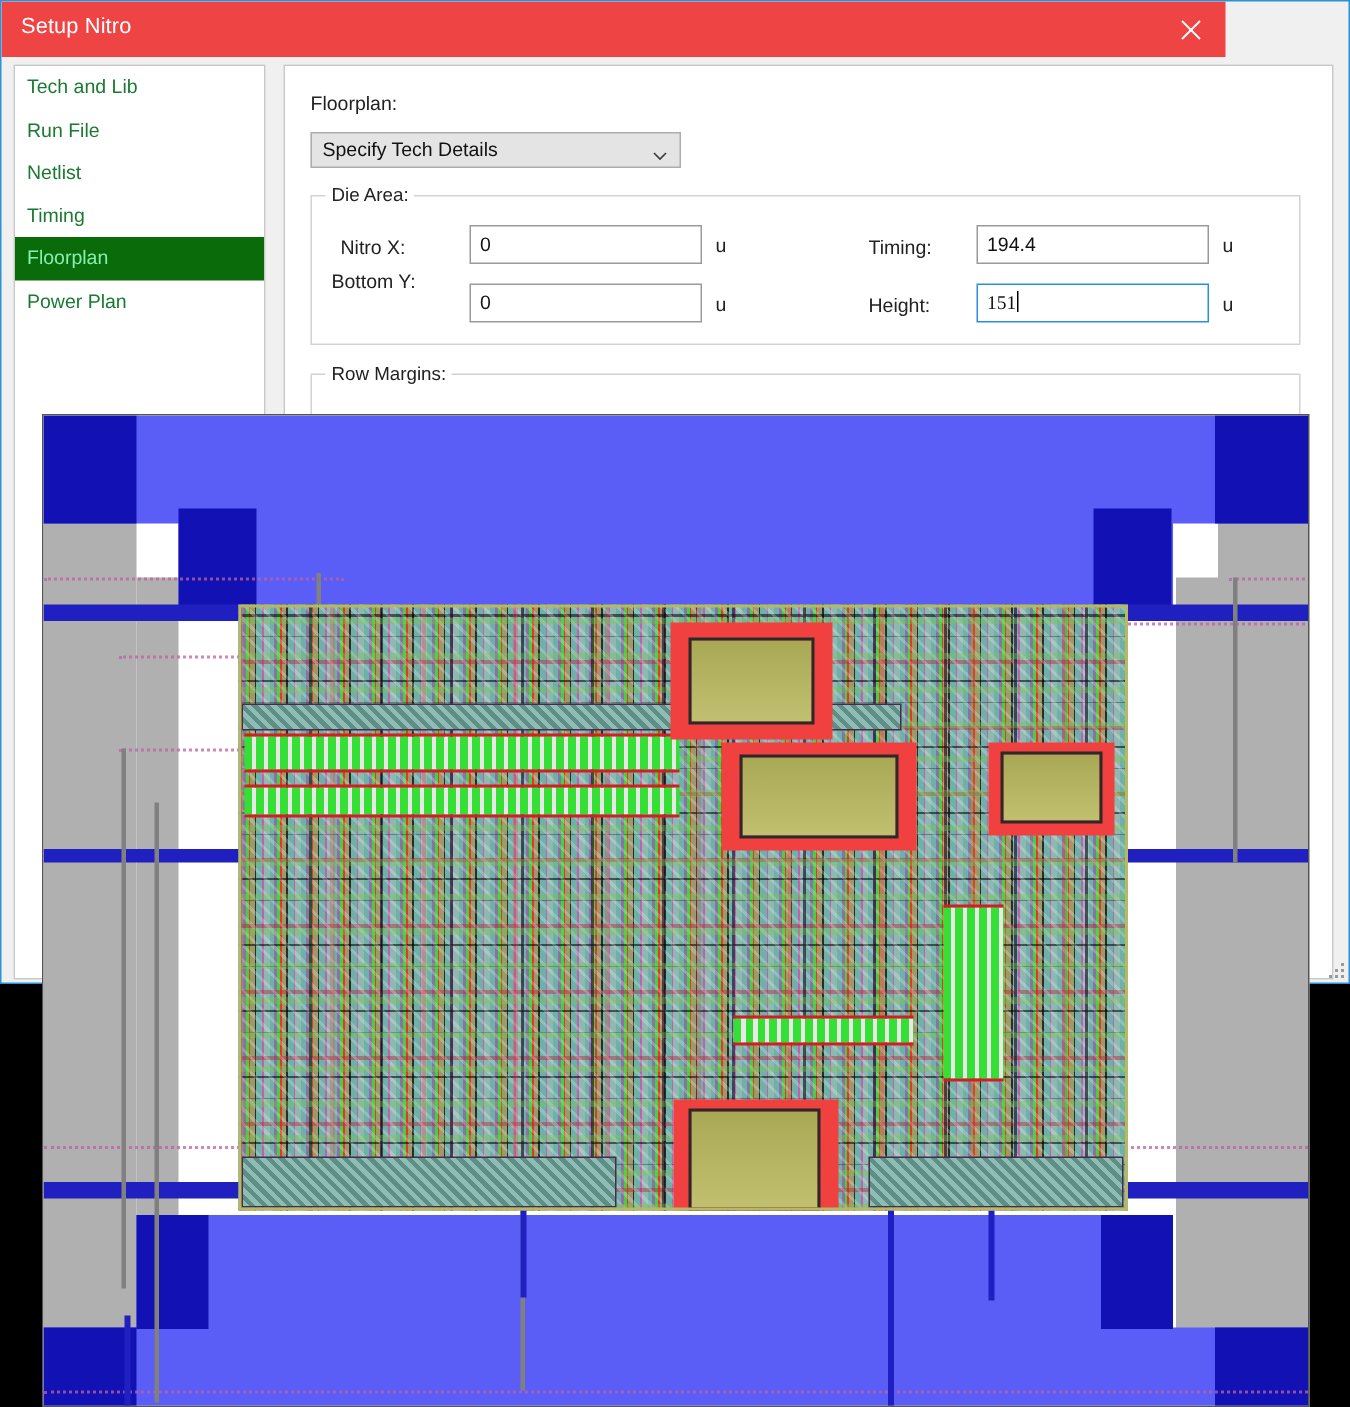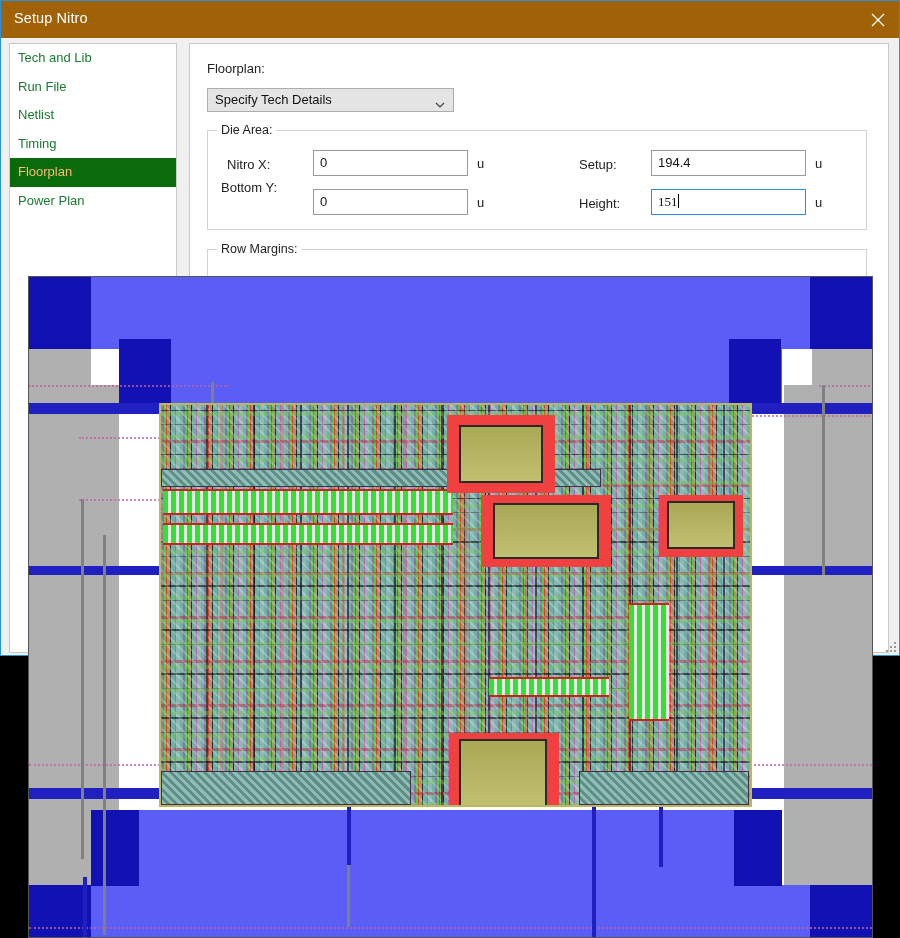--- a/index.html
+++ b/index.html
@@ -21,22 +21,22 @@
     left: 0; top: 0;
     width: 900px; height: 656px;
     background: #f0f0f0;
     border: 1px solid #2b91d8;
     box-sizing: border-box;
     overflow: hidden;
   }
   .titlebar {
     position: absolute;
     left: 0; top: 0;
-    width: 900px; height: 37px;
-    background: #a16207;
+    width: 816px; height: 37px;
+    background: #ef4444;
     box-sizing: border-box;
   }
   .title-text {
     position: absolute;
     left: 13px; top: 9px;
     font-size: 14.5px;
     color: #ffffff;
     letter-spacing: 0.1px;
     white-space: nowrap;
   }
@@ -64,21 +64,21 @@
     line-height: 28.5px;
     padding-left: 8px;
     font-size: 13px;
     color: #1a7a32;
     white-space: nowrap;
     box-sizing: border-box;
     cursor: default;
   }
   .nav-item.selected {
     background: #0a6b0a;
-    color: #fdba74;
+    color: #86efac;
   }
 
   
   .panel {
     position: absolute;
     left: 188px; top: 42px;
     width: 700px; height: 610px;
     background: #ffffff;
     border: 1px solid #c8c8c8;
     box-sizing: border-box;
@@ -313,21 +313,21 @@
         </div>
 
         <div class="field-label" style="left:37px; top:113px;">Nitro X:</div>
         <div class="textbox" style="left:123px; top:106px; width:155px;">0</div>
         <div class="unit" style="left:287px; top:112px;">u</div>
 
         <div class="field-label" style="left:31px; top:136px;">Bottom Y:</div>
         <div class="textbox" style="left:123px; top:145px; width:155px;">0</div>
         <div class="unit" style="left:287px; top:151px;">u</div>
 
-        <div class="field-label" style="left:389px; top:113px;">Setup:</div>
+        <div class="field-label" style="left:389px; top:113px;">Timing:</div>
         <div class="textbox" style="left:461px; top:106px; width:155px;">194.4</div>
         <div class="unit" style="left:625px; top:112px;">u</div>
 
         <div class="field-label" style="left:389px; top:152px;">Height:</div>
         <div class="textbox focused" style="left:461px; top:145px; width:155px;"><span>151</span><span class="caret"></span></div>
         <div class="unit" style="left:625px; top:151px;">u</div>
 
         <div class="group" id="group-row">
           <div class="group-title">Row Margins:</div>
         </div>

